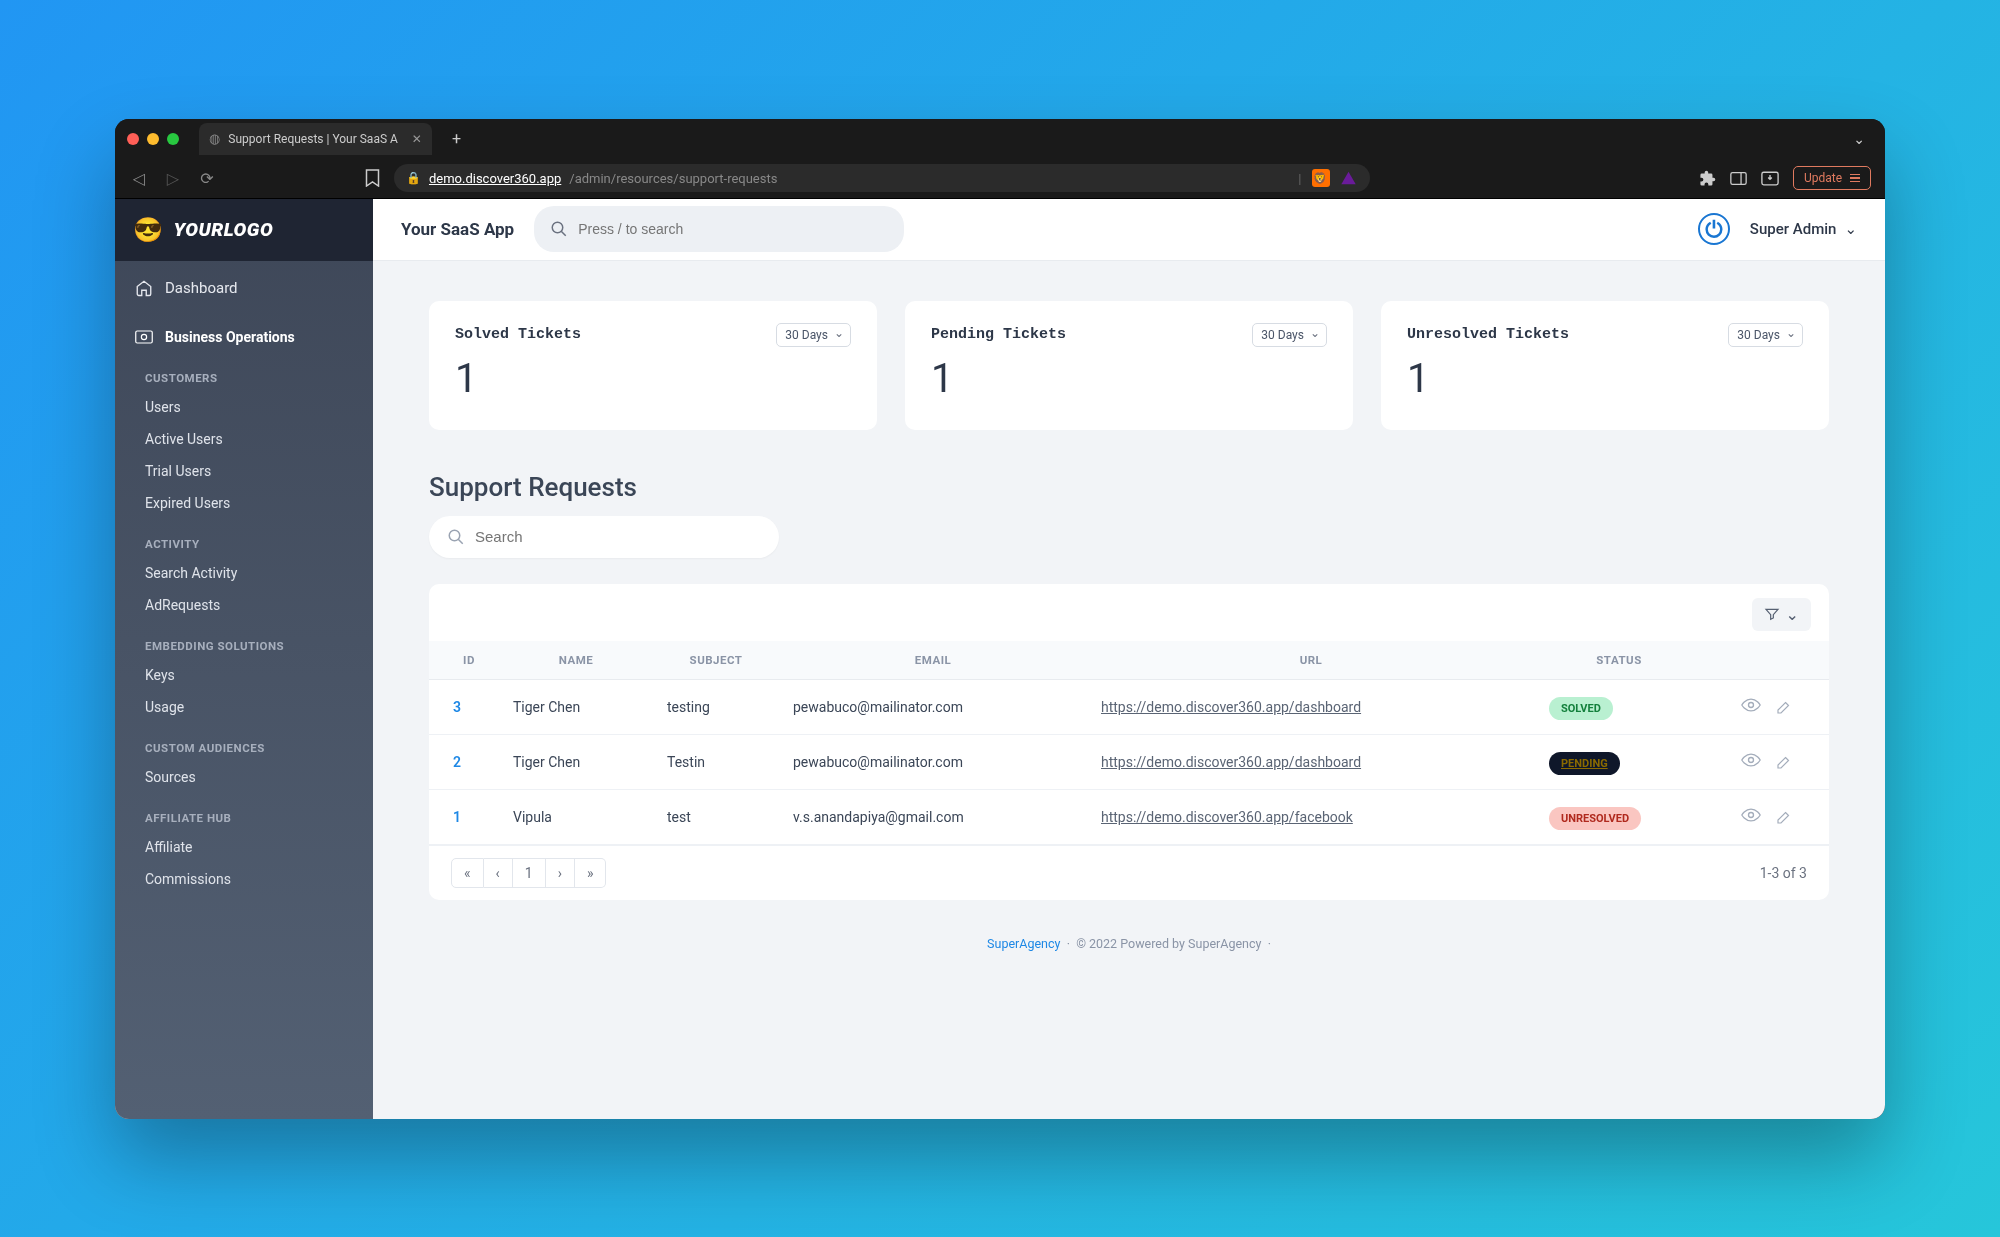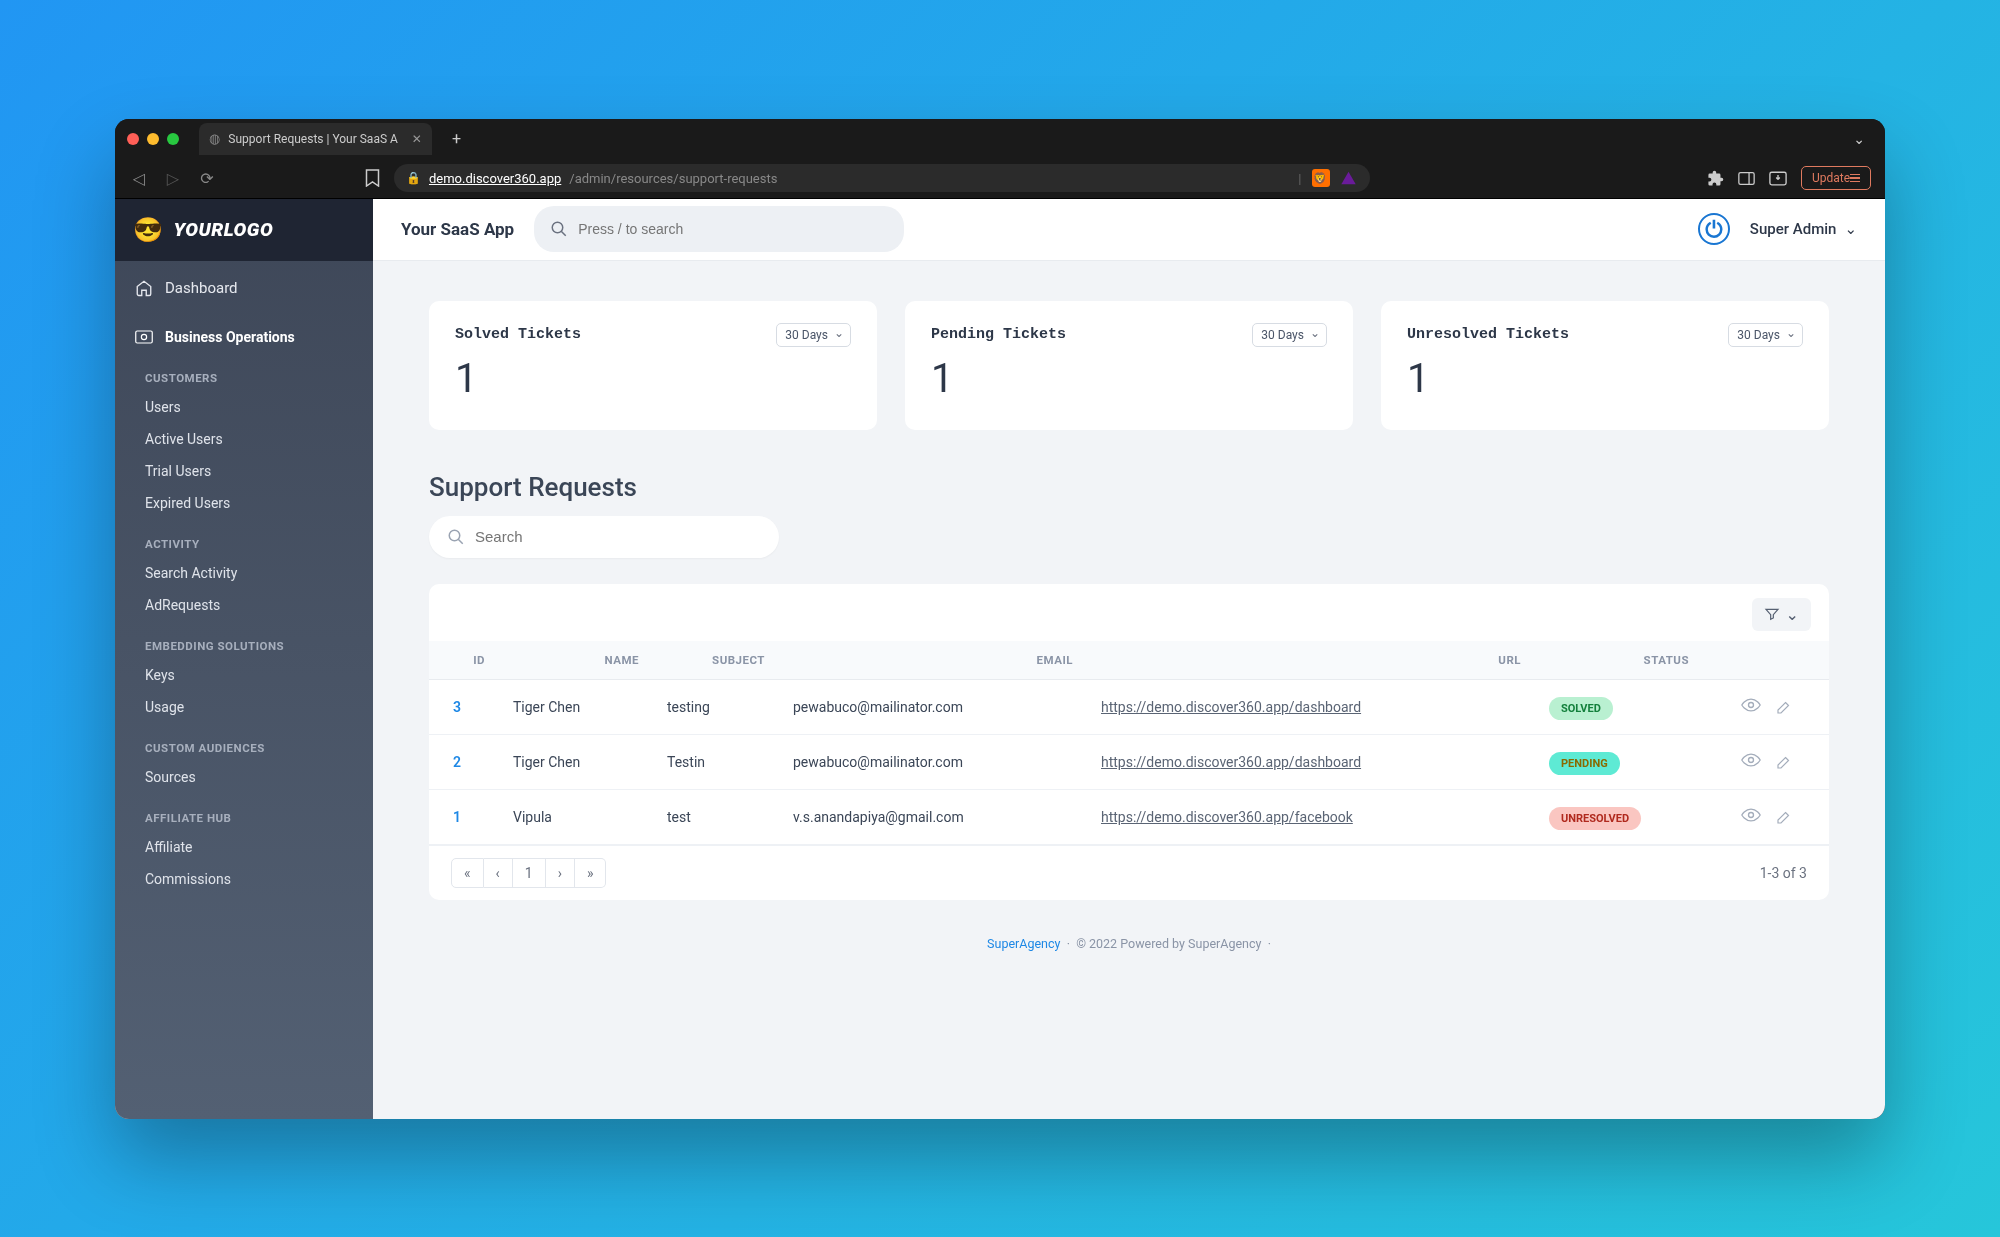--- a/index.html
+++ b/index.html
@@ -89,21 +89,21 @@
 .panel-icon { color:#ccc; font-size:15px; cursor:pointer; }
 .pip-icon { color:#ccc; font-size:15px; cursor:pointer; }
 .update-btn {
   border: 1px solid #e07a5f;
   color: #e07a5f;
   padding: 4px 10px;
   border-radius: 5px;
   font-size: 12px;
   display: flex;
   align-items: center;
-  gap: 0;
+  gap: 8px;
   cursor: pointer;
 }
 .hamburger { display:inline-flex; flex-direction:column; gap:2px;}
 .hamburger span { width:10px; height:1.5px; background:#e07a5f; display:block;}
 
 .app {
   flex: 1;
   display: flex;
   background: #f2f4f7;
   overflow: hidden;
@@ -225,35 +225,35 @@
 }
 .local-search input { border:none; outline:none; font-size:15px; flex:1;}
 .table-card { background:#fff; border-radius:10px; overflow:hidden;}
 .table-toolbar { display:flex; justify-content:flex-end; padding:14px 18px 10px 18px;}
 .filter-btn {
   background:#f2f4f7; border-radius:6px; padding:7px 12px;
   display:flex; align-items:center; gap:6px; color:#566072; cursor:pointer;
 }
 table { width:100%; border-collapse: collapse; }
 th {
-  text-align:right; padding:12px 14px; font-size:11.5px; color:#8a94a6;
+  text-align:center; padding:12px 14px; font-size:11.5px; color:#8a94a6;
   font-weight:700; letter-spacing:0.5px; border-bottom:1px solid #e8ebef;
   background:#f8fafc;
 }
 th:first-child { padding-left:24px;}
 td {
   padding:18px 14px; font-size:14px; color:#3b4657;
   border-bottom:1px solid #eef1f5;
 }
 td:first-child { padding-left:24px;}
 .id-link { color:#1e88e5; font-weight:600; }
 .url-link { color:#5a6474; text-decoration:underline; }
 .badge { padding:5px 12px; border-radius:14px; font-size:11px; font-weight:700;}
 .badge-solved { background:#b9f0d1; color:#13803c;}
-.badge-pending { background:#5eead4; color:#8a6a00;}
+.badge-pending { background:#0f172a; color:#8a6a00;text-decoration:underline;}
 .badge-unresolved { background:#fac6c1; color:#b02a1e;}
 .row-actions { display:flex; gap:14px; justify-content:flex-end; color:#a4adbb; padding-right:22px;}
 .row-actions span { cursor:pointer; font-size:18px;}
 .table-footer {
   display:flex; align-items:center; padding:12px 22px;
   border-top:1px solid #eef1f5; font-size:14px; color:#6b7280;
 }
 .pager { display:flex;}
 .pager-btn {
   border:1px solid #e2e6ec; padding:6px 12px; cursor:pointer;

